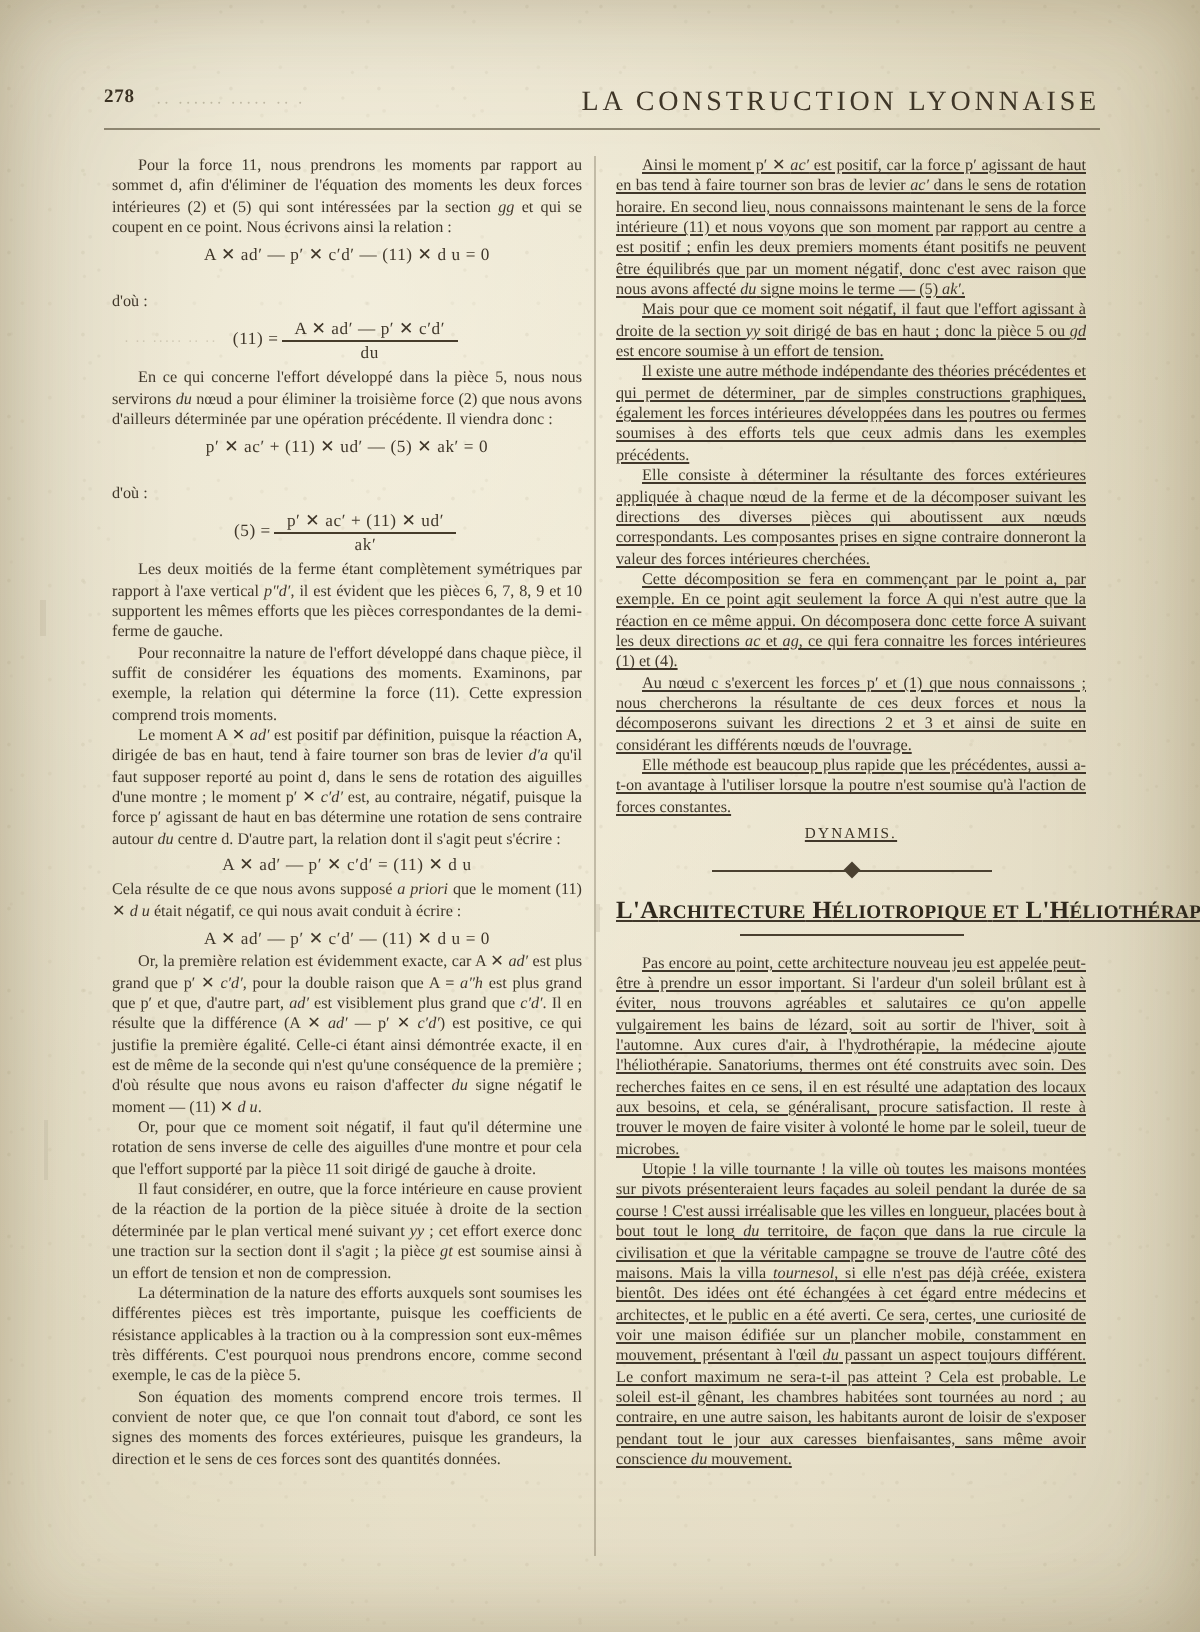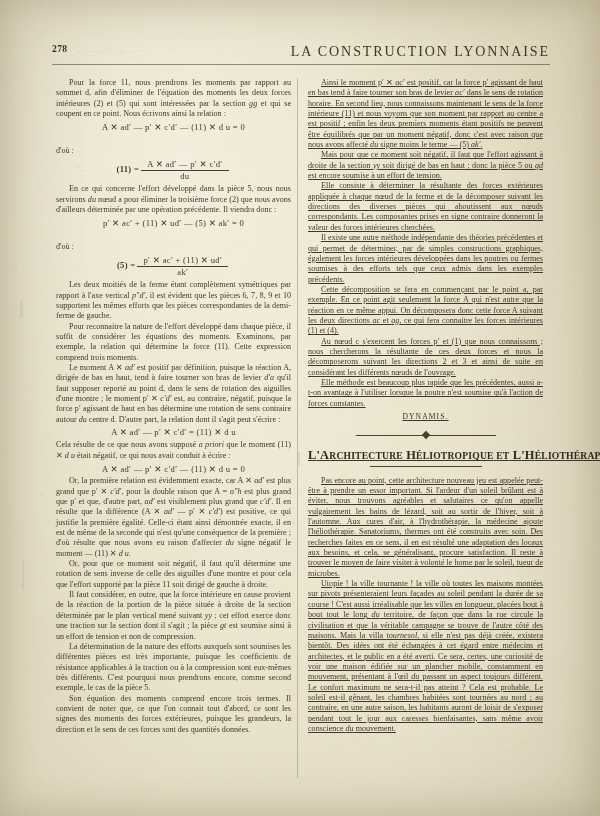--- a/index.html
+++ b/index.html
@@ -174,21 +174,20 @@
     border-bottom: 1px solid #463c2b;
     font-size: 8.6px;
   }
   .frac-line .den {
     display: block;
     padding-top: 0.5px;
     font-size: 8.6px;
   }
   .boxed {
     display: inline-block;
-    font-weight: bold;
   }
 
   
   .signature {
     text-align: center;
     font-size: 7.6px;
     letter-spacing: 1.1px;
     margin-top: 3px;
     text-indent: 0;
     color: #3d3427;
@@ -318,22 +317,22 @@
       <p>Or, pour que ce moment soit négatif, il faut qu'il détermine une rotation de sens inverse de celle des aiguilles d'une montre et pour cela que l'effort supporté par la pièce 11 soit dirigé de gauche à droite.</p>
       <p>Il faut considérer, en outre, que la force intérieure en cause provient de la réaction de la portion de la pièce située à droite de la section déterminée par le plan vertical mené suivant <i>yy</i> ; cet effort exerce donc une traction sur la section dont il s'agit ; la pièce <i>gt</i> est soumise ainsi à un effort de tension et non de compression.</p>
       <p>La détermination de la nature des efforts auxquels sont soumises les différentes pièces est très importante, puisque les coefficients de résistance applicables à la traction ou à la compression sont eux-mêmes très différents. C'est pourquoi nous prendrons encore, comme second exemple, le cas de la pièce 5.</p>
       <p>Son équation des moments comprend encore trois termes. Il convient de noter que, ce que l'on connait tout d'abord, ce sont les signes des moments des forces extérieures, puisque les grandeurs, la direction et le sens de ces forces sont des quantités données.</p>
     </div>
 
     <div class="col" id="col-right">
 
       <p>Ainsi le moment p′ ✕ <i>ac′</i> est positif, car la force p′ agissant de haut en bas tend à faire tourner son bras de levier <i>ac′</i> dans le sens de rotation horaire. En second lieu, nous connaissons maintenant le sens de la force intérieure (11) et nous voyons que son moment par rapport au centre a est positif ; enfin les deux premiers moments étant positifs ne peuvent être équilibrés que par un moment négatif, donc c'est avec raison que nous avons affecté <i>du</i> signe moins le terme — (5) <i>ak′</i>.</p>
       <p>Mais pour que ce moment soit négatif, il faut que l'effort agissant à droite de la section <i>yy</i> soit dirigé de bas en haut ; donc la pièce 5 ou <i>gd</i> est encore soumise à un effort de tension.</p>
+      <p>Il existe une autre méthode indépendante des théories précédentes et qui permet de déterminer, par de simples constructions graphiques, également les forces intérieures développées dans les poutres ou fermes soumises à des efforts tels que ceux admis dans les exemples précédents.</p>
       <p>Elle consiste à déterminer la résultante des forces extérieures appliquée à chaque nœud de la ferme et de la décomposer suivant les directions des diverses pièces qui aboutissent aux nœuds correspondants. Les composantes prises en signe contraire donneront la valeur des forces intérieures cherchées.</p>
-      <p>Il existe une autre méthode indépendante des théories précédentes et qui permet de déterminer, par de simples constructions graphiques, également les forces intérieures développées dans les poutres ou fermes soumises à des efforts tels que ceux admis dans les exemples précédents.</p>
       <p>Cette décomposition se fera en commençant par le point a, par exemple. En ce point agit seulement la force A qui n'est autre que la réaction en ce même appui. On décomposera donc cette force A suivant les deux directions <i>ac</i> et <i>ag</i>, ce qui fera connaitre les forces intérieures (1) et (4).</p>
       <p>Au nœud c s'exercent les forces p′ et (1) que nous connaissons ; nous chercherons la résultante de ces deux forces et nous la décomposerons suivant les directions 2 et 3 et ainsi de suite en considérant les différents nœuds de l'ouvrage.</p>
       <p>Elle méthode est beaucoup plus rapide que les précédentes, aussi a-t-on avantage à l'utiliser lorsque la poutre n'est soumise qu'à l'action de forces constantes.</p>
 
       <p class="signature">DYNAMIS.</p>
 
       <div class="ornament">
         <span class="line"></span>
         <span class="dia"></span>
       </div>

